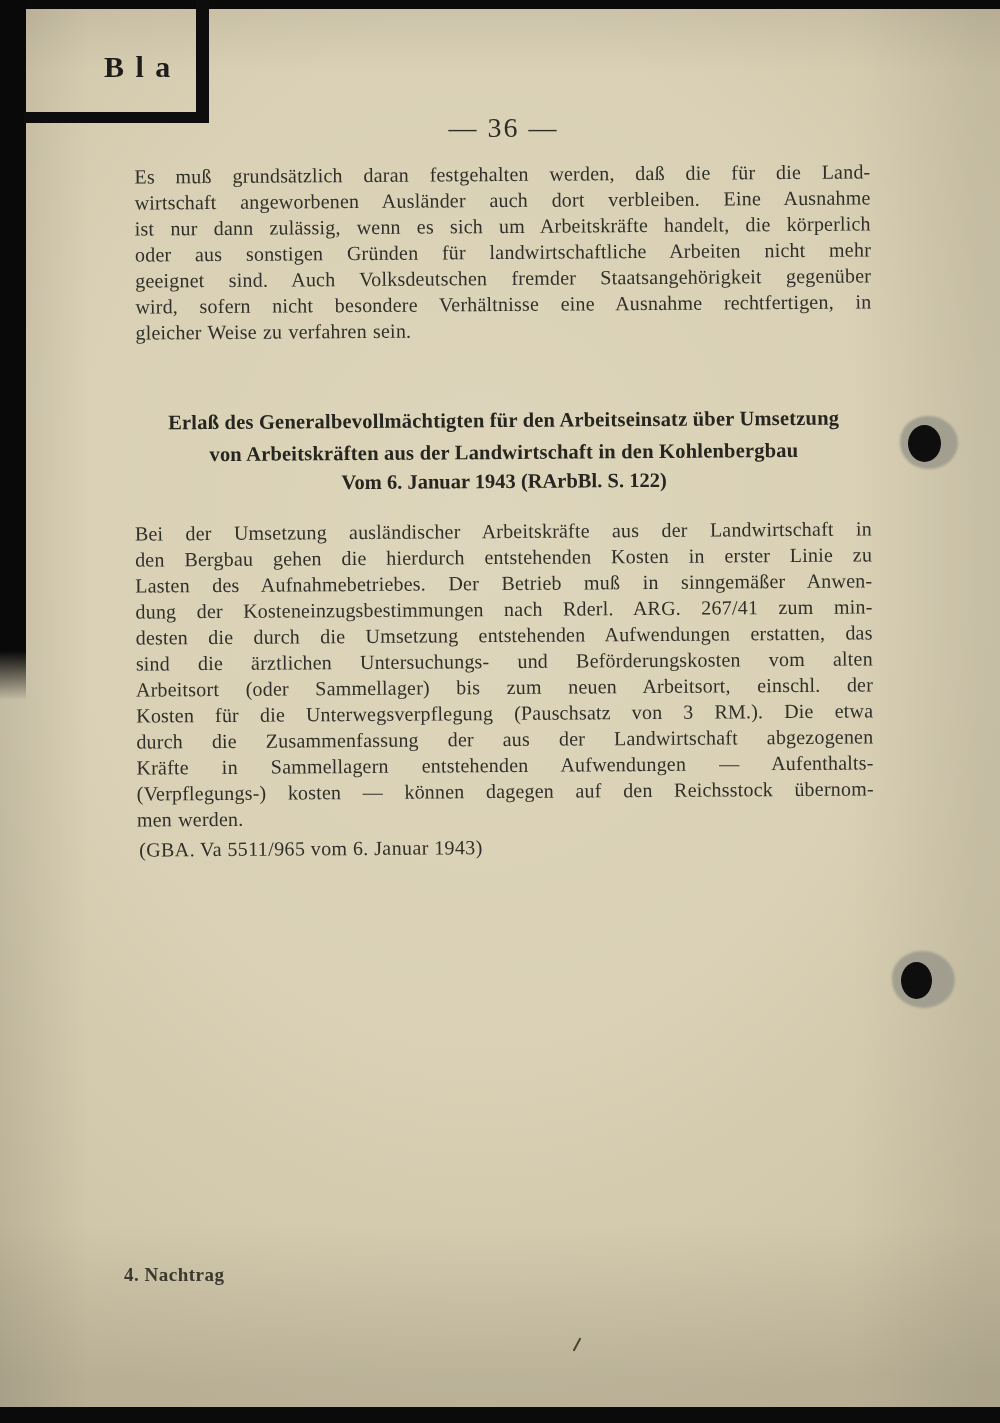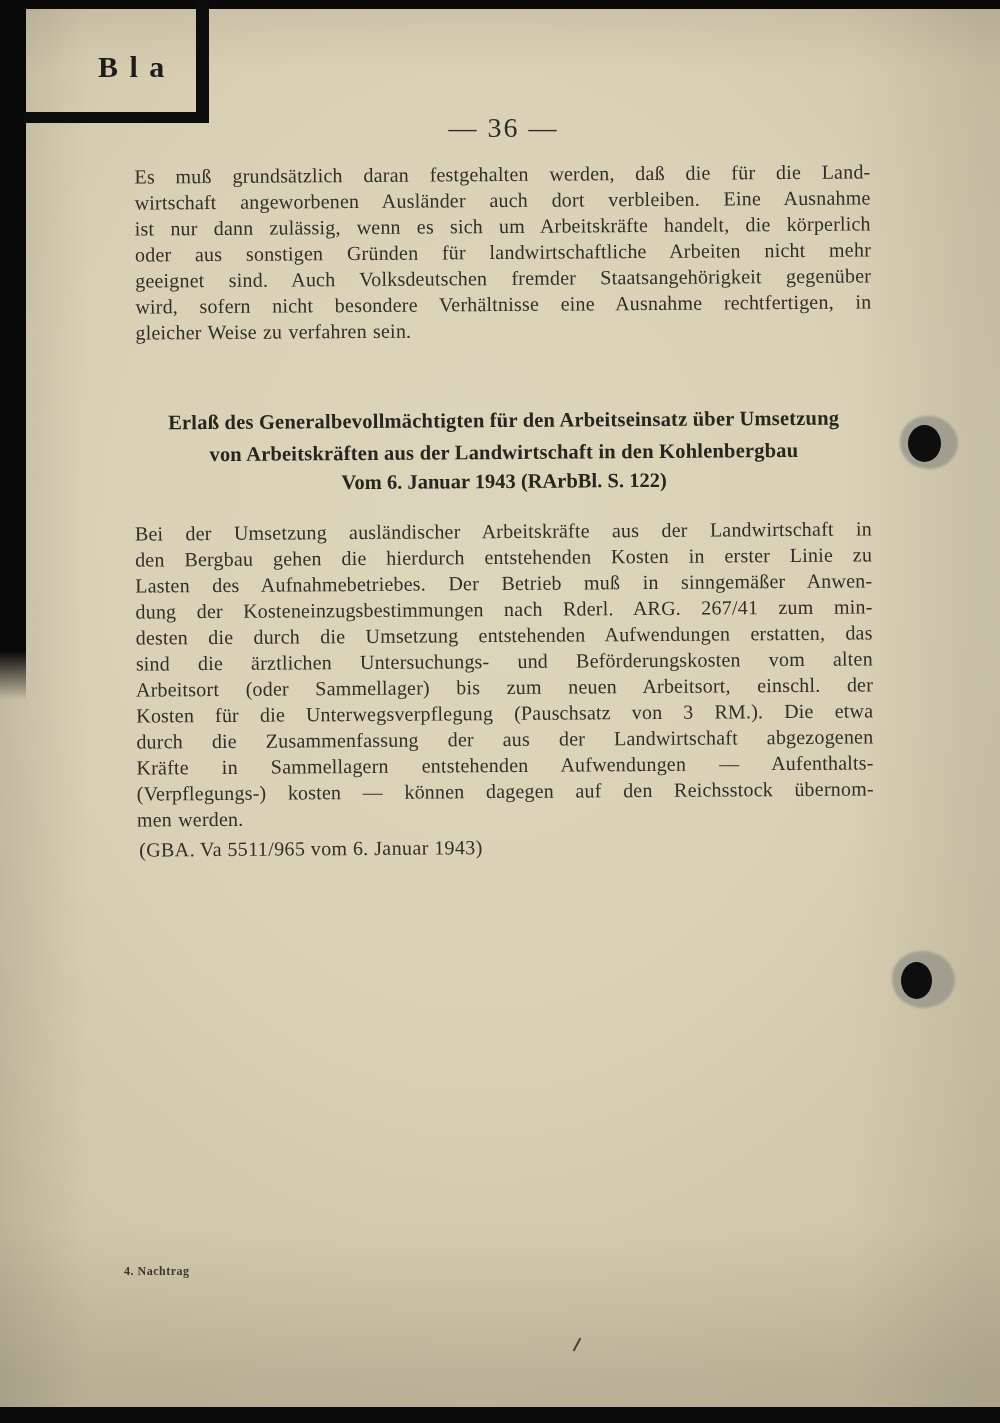--- a/index.html
+++ b/index.html
@@ -18,21 +18,21 @@
 
   
   .bar-top    { position:absolute; top:0; left:0; width:100%; height:9px; background:#0a0a0a; }
   .bar-bottom { position:absolute; bottom:0; left:0; width:100%; height:16px; background:#0b0b0b; }
   .bar-left   { position:absolute; top:0; left:0; width:26px; height:700px;
                 background:linear-gradient(180deg,#090909 0%, #090909 93%, rgba(9,9,9,0) 100%); }
 
   
   .corner-vline { position:absolute; left:196px; top:0; width:13px; height:123px; background:#0d0d0d; }
   .corner-hline { position:absolute; left:24px; top:112px; width:185px; height:11px; background:#0d0d0d; }
-  .corner-label { position:absolute; left:98px; top:50px; font-weight:700; font-size:30px;
+  .corner-label { position:absolute; left:104px; top:50px; font-weight:700; font-size:30px;
                   letter-spacing:2px; color:#1d1c1a; }
 
   .page-number { position:absolute; top:112px; left:135px; width:737px; text-align:center;
                  font-size:28px; letter-spacing:2px; color:#2e2d28; }
 
   .content { position:absolute; inset:0; transform:rotate(-0.4deg); transform-origin:500px 400px; }
 
   .para { position:absolute; font-size:20px; line-height:26px; color:#302f29;
           letter-spacing:0.2px; word-spacing:1px; }
   .para .line { text-align:justify; text-align-last:justify; }
@@ -43,21 +43,21 @@
 
   .decree-title { position:absolute; top:404px; left:135px; width:737px; font-weight:700;
                   font-size:20.5px; line-height:32px; color:#26251f; letter-spacing:0.2px; }
   .decree-title .line { text-align:center; text-align-last:center; }
   .decree-date  { position:absolute; top:470px; left:135px; width:737px; text-align:center;
                   font-weight:700; font-size:20.5px; color:#26251f; }
 
   .reference { position:absolute; top:836px; left:136px; font-size:20px; color:#302f29;
                letter-spacing:0.4px; }
 
-  .footer-label { position:absolute; top:1264px; left:124px; font-weight:700; font-size:12px;
+  .footer-label { position:absolute; top:1264px; left:124px; font-weight:700; font-size:19px;
                   color:#3b392f; letter-spacing:0.5px; }
 
   
   .hole { position:absolute; }
   .hole .smudge { position:absolute; background:#9c998c; border-radius:48% 52% 50% 50%;
                   opacity:0.85; filter:blur(1px); }
   .hole .dot { position:absolute; background:#0e0e0e; border-radius:50%; }
 
   .hole-1 .smudge { left:900px; top:416px; width:58px; height:53px; }
   .hole-1 .dot    { left:908px; top:425px; width:33px; height:37px; }

